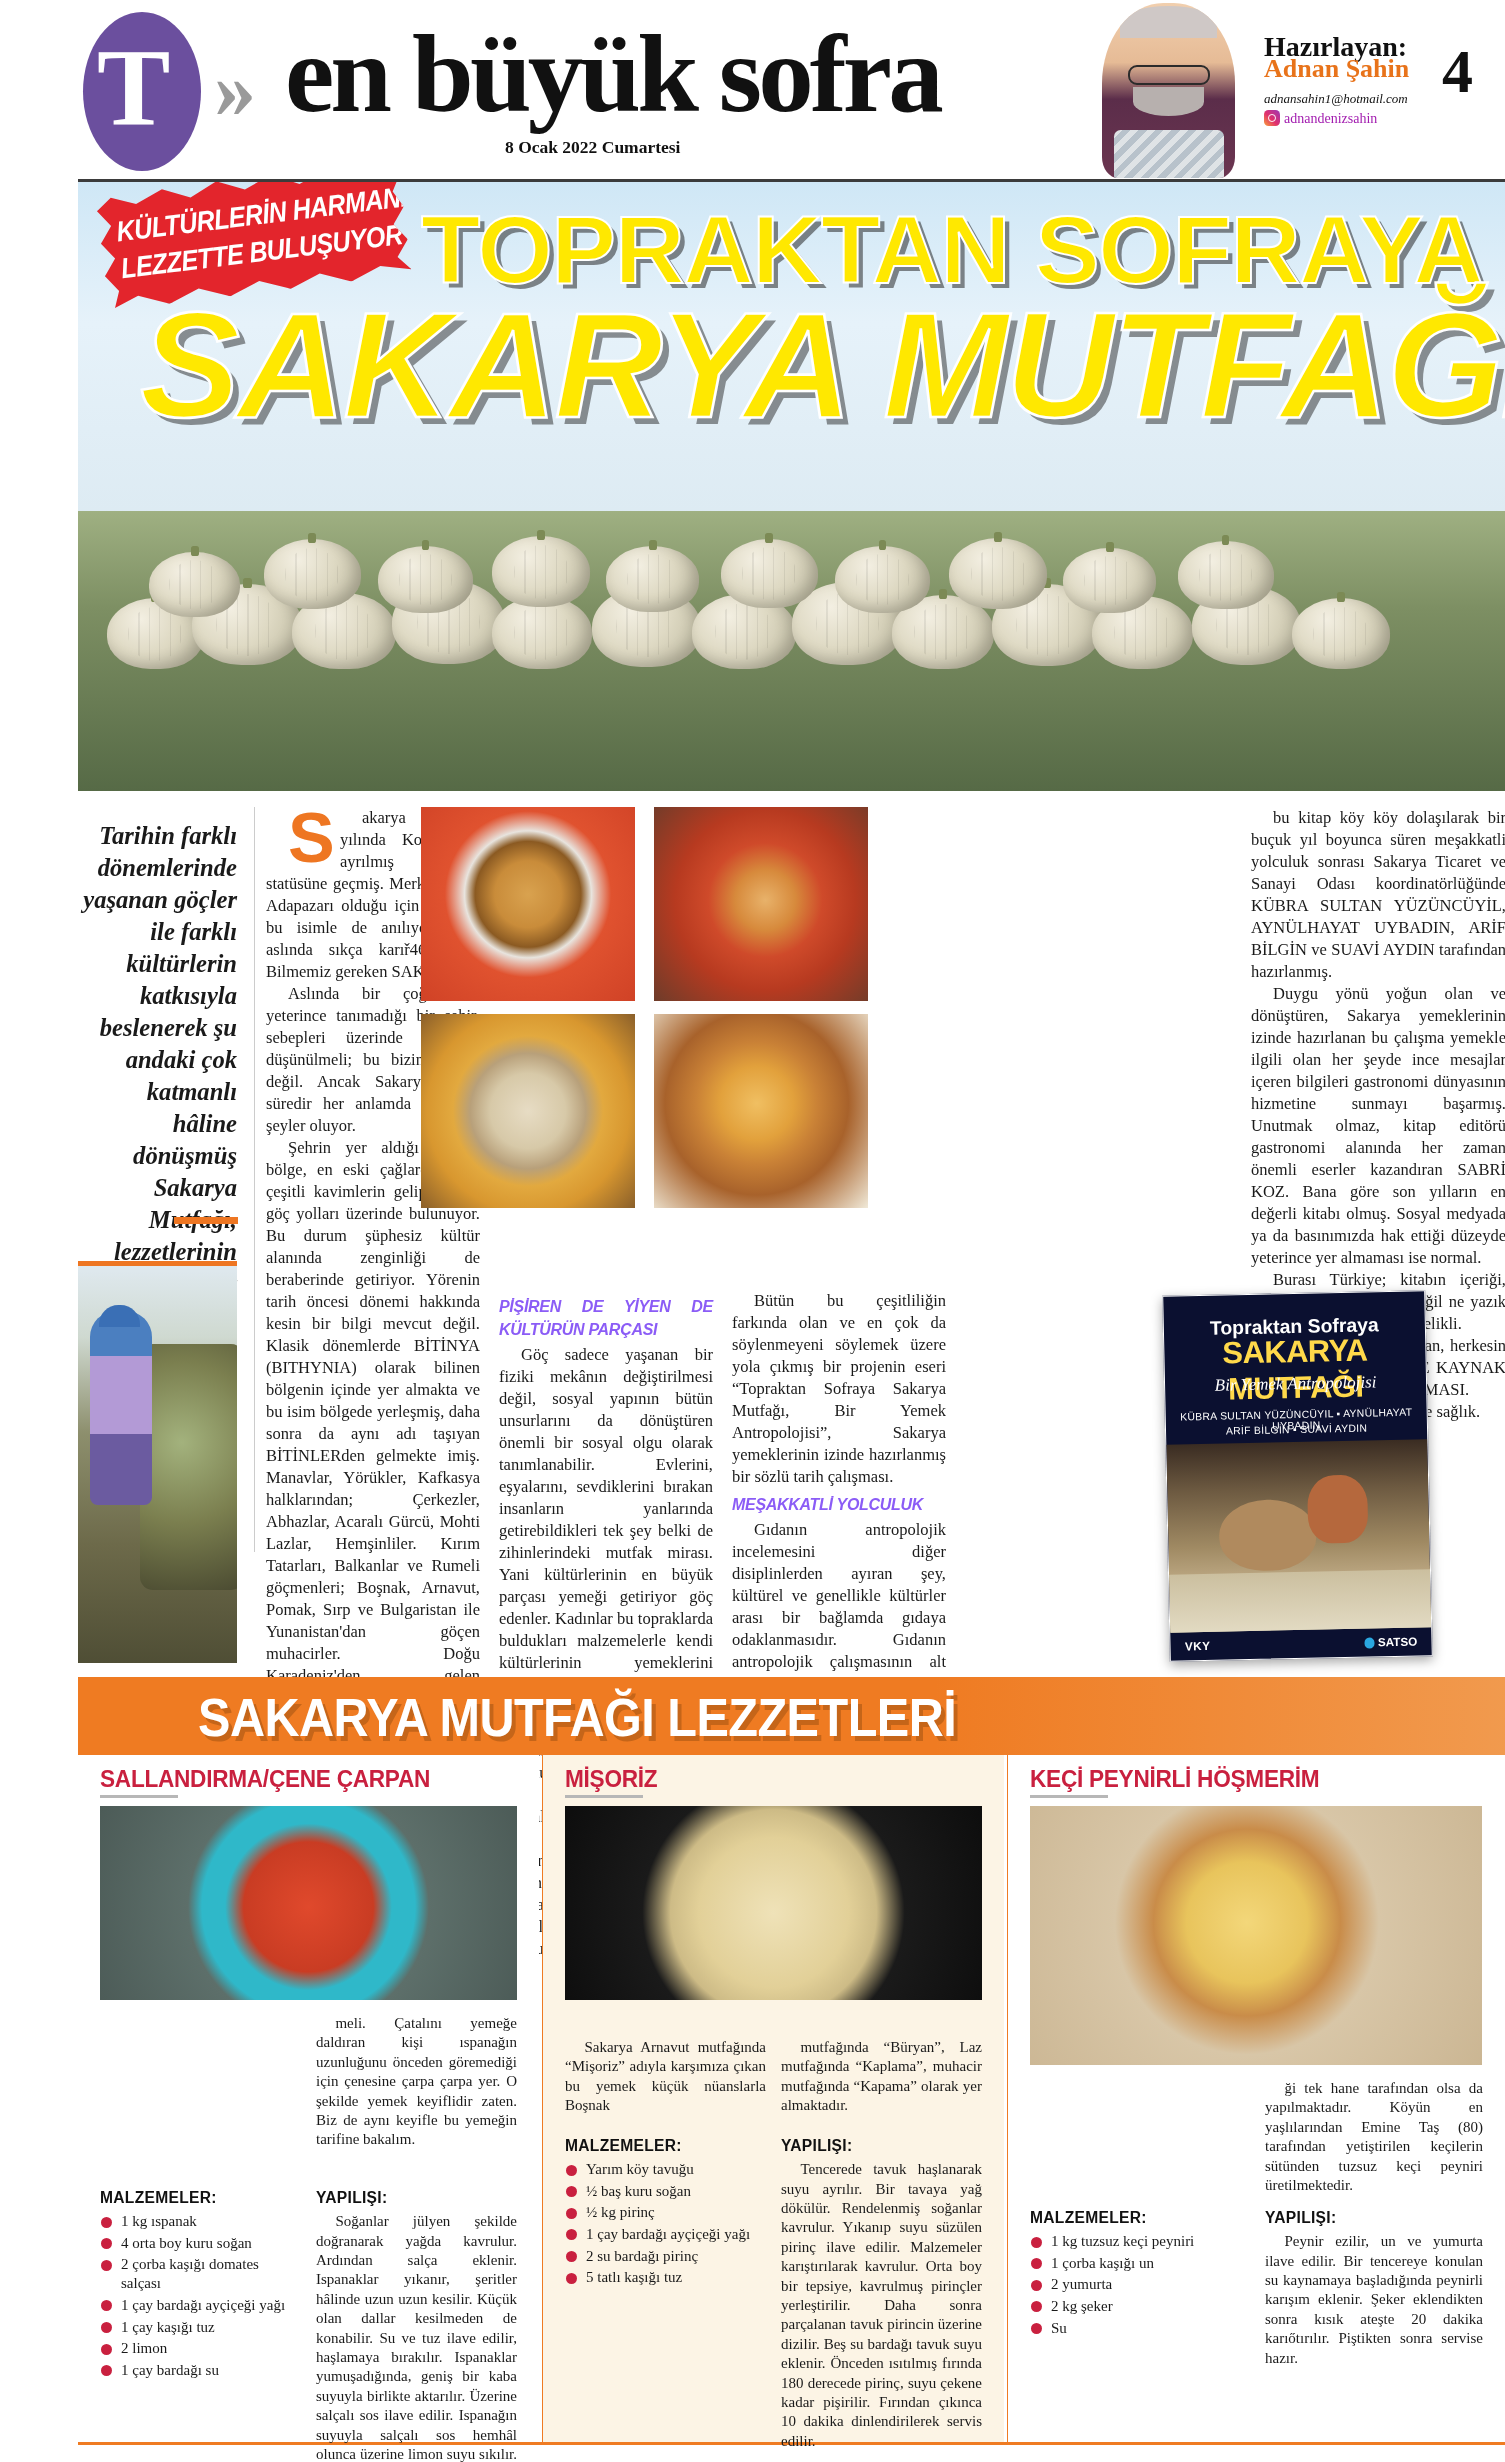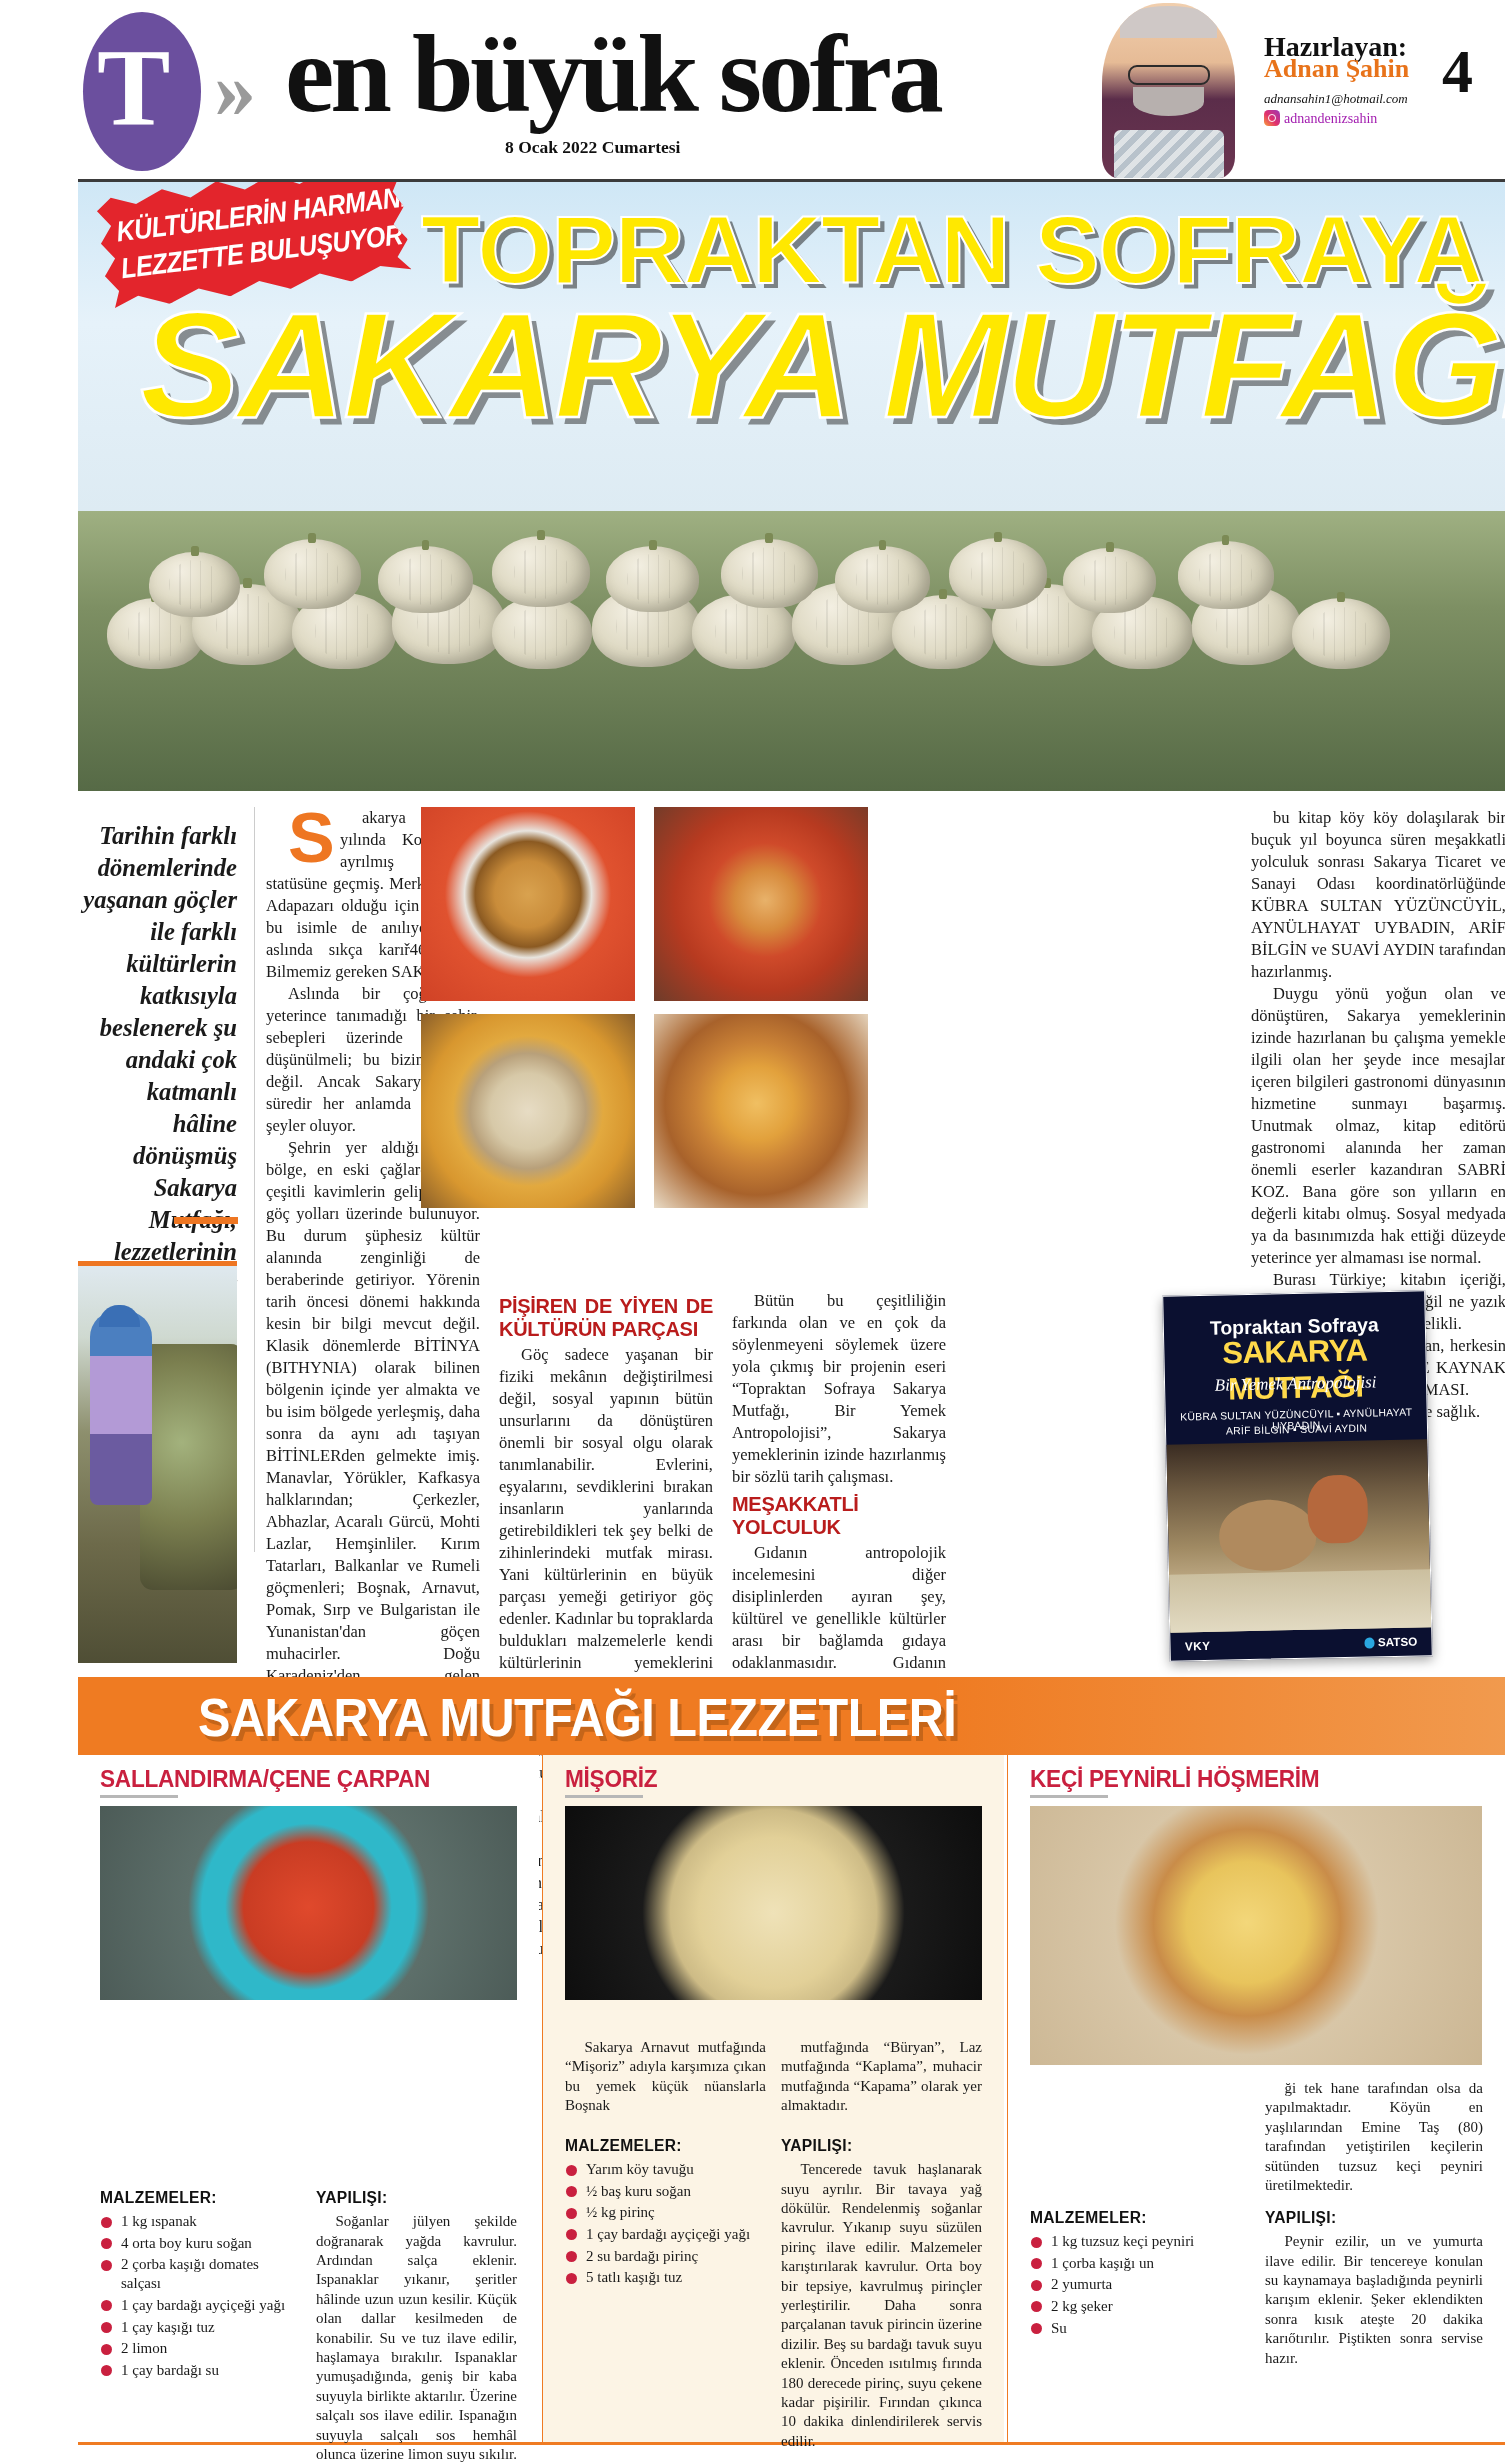--- a/index.html
+++ b/index.html
@@ -176,22 +176,22 @@
   .col4 { left: 654px; width: 214px; }
   .col6 { left: 1173px; width: 255px; }
 
   .dropcap::first-letter {
     float:left; font-size: 70px; line-height: 54px; font-weight: bold;
     color:#ee7622; padding-right: 5.2px; padding-top: 3.9px;
     font-family:"Liberation Sans", sans-serif;
   }
   .subhead {
     font-family:"Liberation Sans", sans-serif; font-weight:bold;
-    font-size:20px; line-height:23px; color:#b91c1c; margin:5.2px 0 2.6px;
-    text-indent:0; letter-spacing:-0.3px;
+    font-size:16px; line-height:23px; color:#8b5cf6; margin:5.2px 0 2.6px;
+    text-indent:0; letter-spacing:-0.3px;font-style:italic;
   }
   .vline { position:absolute; top:0; width:1.3px; height:745px; background:#cccccc; }
 
   
   .bookbox {
     position:absolute; left:1166px; top:1293px; width:263px; height:366px;
     background:#0b1030; overflow:hidden;
     box-shadow: 0 3.9px 11.7px rgba(0,0,0,.35);
     transform: rotate(-1.2deg);
     border: 1.9px solid #ffffff;
@@ -459,20 +459,23 @@
   <div class="side-rule-l"></div>
   <div class="rdiv" style="left:542px;"></div>
   <div class="rdiv" style="left:1007px;"></div>
   <div class="side-rule-r"></div>
   <div class="bottom-rule"></div>
 
   <div class="rcard r1">
     <div class="rcard-title">SALLANDIRMA/ÇENE ÇARPAN</div>
     <div class="rcard-title-rule"></div>
     <div class="rphoto ph-a" style="left:22px;width:417px;"></div>
+    <div class="rbody" style="left:238px; top:259px; width:201px;">
+      <p>meli. Çatalını yemeğe daldıran kişi ıspanağın uzunluğunu önceden göremediği için çenesine çarpa çarpa yer. O şekilde yemek keyiflidir zaten. Biz de aynı keyifle bu yemeğin tarifine bakalım.</p>
+    </div>
     <div style="position:absolute;left:22px;top:434px;width:194px;">
       <div class="ing-head">MALZEMELER:</div>
       <ul class="ing-list">
         <li>1 kg ıspanak</li>
         <li>4 orta boy kuru soğan</li>
         <li>2 çorba kaşığı domates salçası</li>
         <li>1 çay bardağı ayçiçeği yağı</li>
         <li>1 çay kaşığı tuz</li>
         <li>2 limon</li>
         <li>1 çay bardağı su</li>

